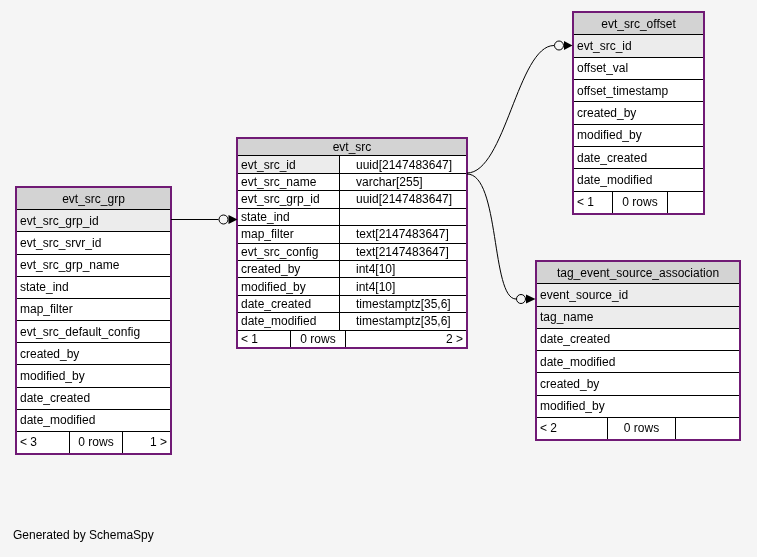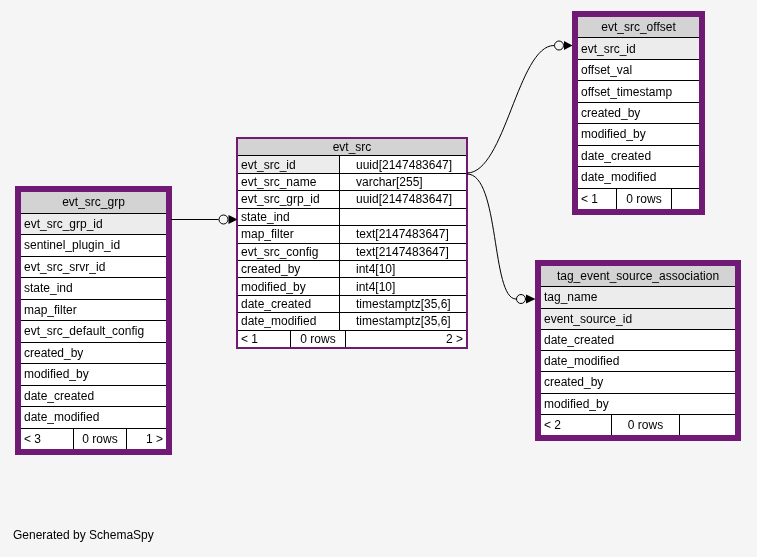--- a/index.html
+++ b/index.html
@@ -4,21 +4,21 @@
 <style>
   html,body{margin:0;padding:0}
   body{
     width:757px;height:557px;position:relative;overflow:hidden;
     background:var(--page-bg,#f5f5f5);
     font-family:"Liberation Sans","DejaVu Sans",sans-serif;
     font-size:12px;color:#000;
   }
   .tbl{
     position:absolute;box-sizing:border-box;background:#fff;
-    border:6px solid #701a75;display:flex;flex-direction:column;
+    border:2px solid #701a75;display:flex;flex-direction:column;
   }
   .tbl.emph{border-width:2px}
   .tbl>div{flex:1;display:flex;align-items:center;box-sizing:border-box;min-height:0;white-space:nowrap;overflow:hidden}
   .tbl>div+div{border-top:1px solid #000}
   .hdr{justify-content:center;background:var(--header-bg,#d3d3d3)}
   .row{padding-left:3px}
   .row.pk{background:var(--pk-bg,#ececec)}
   .row2{padding:0}
   .c-name{flex:0 0 102px;align-self:stretch;display:flex;align-items:center;
           padding-left:3px;border-right:1px solid #000;box-sizing:border-box}
@@ -35,22 +35,22 @@
   svg .ln{fill:none;stroke:var(--line,#000);stroke-width:1}
   svg .crc{fill:var(--page-bg,#f5f5f5);stroke:var(--line,#000);stroke-width:1}
   svg .arw{fill:var(--line,#000);stroke:none}
 </style>
 </head>
 <body>
 
 <div class="tbl" style="left:15px;top:186px;width:157px;height:269px">
   <div class="hdr">evt_src_grp</div>
   <div class="row pk">evt_src_grp_id</div>
-  <div class="row">sentinel_plugin_id</div>
   <div class="row">evt_src_srvr_id</div>
+  <div class="row">evt_src_grp_name</div>
   <div class="row">state_ind</div>
   <div class="row">map_filter</div>
   <div class="row">evt_src_default_config</div>
   <div class="row">created_by</div>
   <div class="row">modified_by</div>
   <div class="row">date_created</div>
   <div class="row">date_modified</div>
   <div class="foot">
     <span class="fc" style="width:52px">&lt; 3</span>
     <span class="fc mid" style="width:53px">0 rows</span>
@@ -117,22 +117,22 @@
   <div class="row">date_modified</div>
   <div class="foot">
     <span class="fc" style="width:38px">&lt; 1</span>
     <span class="fc mid" style="width:55px">0 rows</span>
     <span class="fc end fill"></span>
   </div>
 </div>
 
 <div class="tbl" style="left:535px;top:260px;width:206px;height:181px">
   <div class="hdr">tag_event_source_association</div>
+  <div class="row pk">event_source_id</div>
   <div class="row pk">tag_name</div>
-  <div class="row pk">event_source_id</div>
   <div class="row">date_created</div>
   <div class="row">date_modified</div>
   <div class="row">created_by</div>
   <div class="row">modified_by</div>
   <div class="foot">
     <span class="fc" style="width:70px">&lt; 2</span>
     <span class="fc mid" style="width:68px">0 rows</span>
     <span class="fc end fill"></span>
   </div>
 </div>

